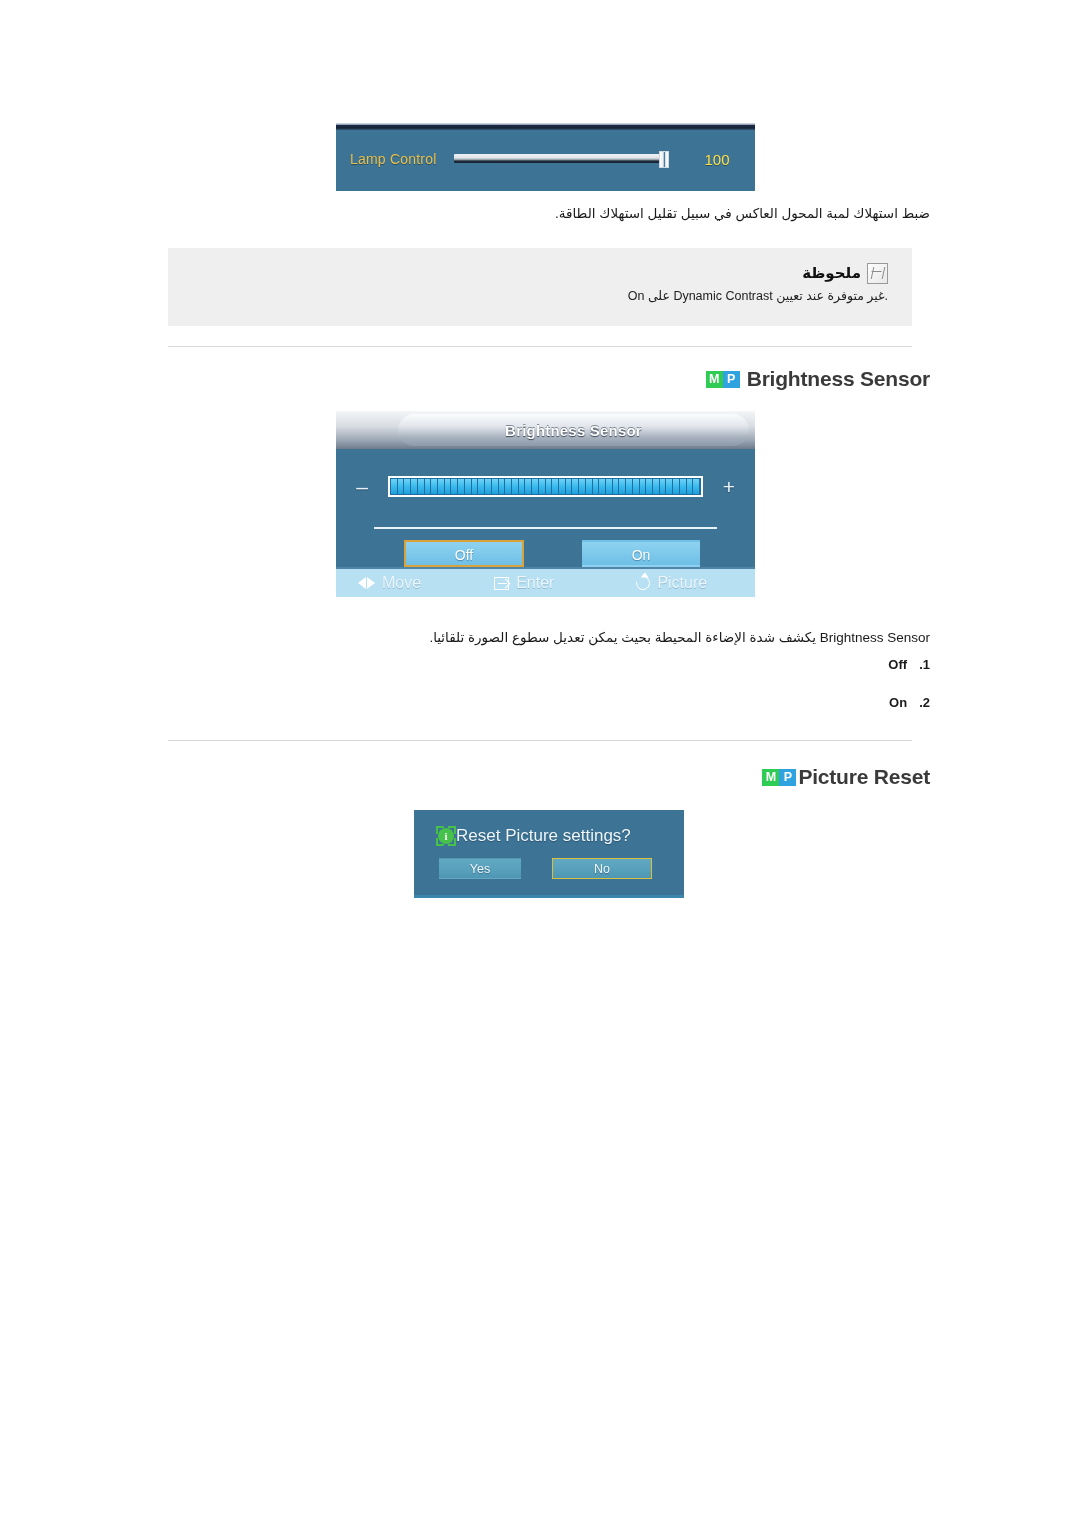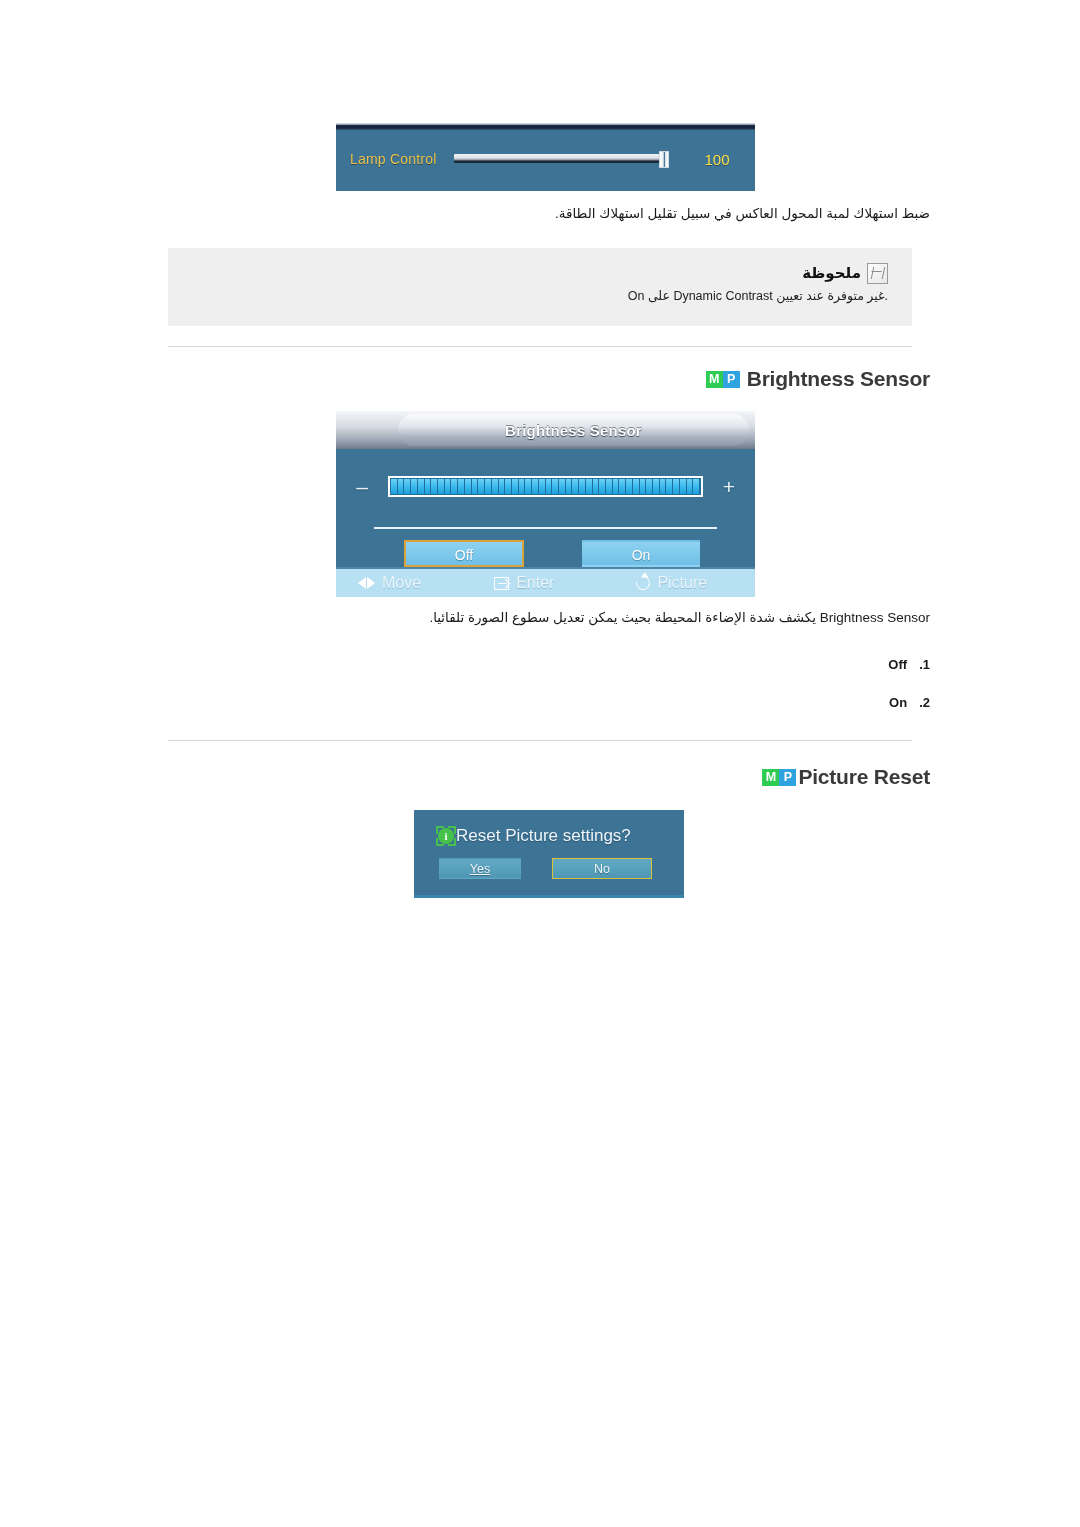--- a/index.html
+++ b/index.html
@@ -93,21 +93,21 @@
     position: absolute;
     right: 150px;
     width: 790px;
     font-size: 13.5px;
     line-height: 20px;
     color: #1a1a1a;
     text-align: right;
     direction: rtl;
   }
   .caption-lamp { top: 180px; }
-  .caption-bsensor { top: 584px; }
+  .caption-bsensor { top: 604px; }
   .caption-preset { top: 890px; }
 
   
   .note-box {
     position: absolute;
     left: 168px;
     top: 224px;
     width: 744px;
     height: 78px;
     background: #efefef;
@@ -475,21 +475,20 @@
     font-size: 12.5px;
     color: #eef6fa;
     background: linear-gradient(to bottom,#62a8c2 0%,#57a0bc 60%,#4e96b3 100%);
     box-sizing: border-box;
     text-shadow: 0 1px 1px rgba(25,50,70,.45);
   }
   .pr-btn-yes {
     margin-left: 25px;
     width: 82px;
     border: 1px solid transparent;
-    text-decoration: underline;
   }
   .pr-btn-no {
     margin-left: 31px;
     width: 100px;
     border: 1px solid #d9c23a;
   }
 </style>
 </head>
 <body>
 

